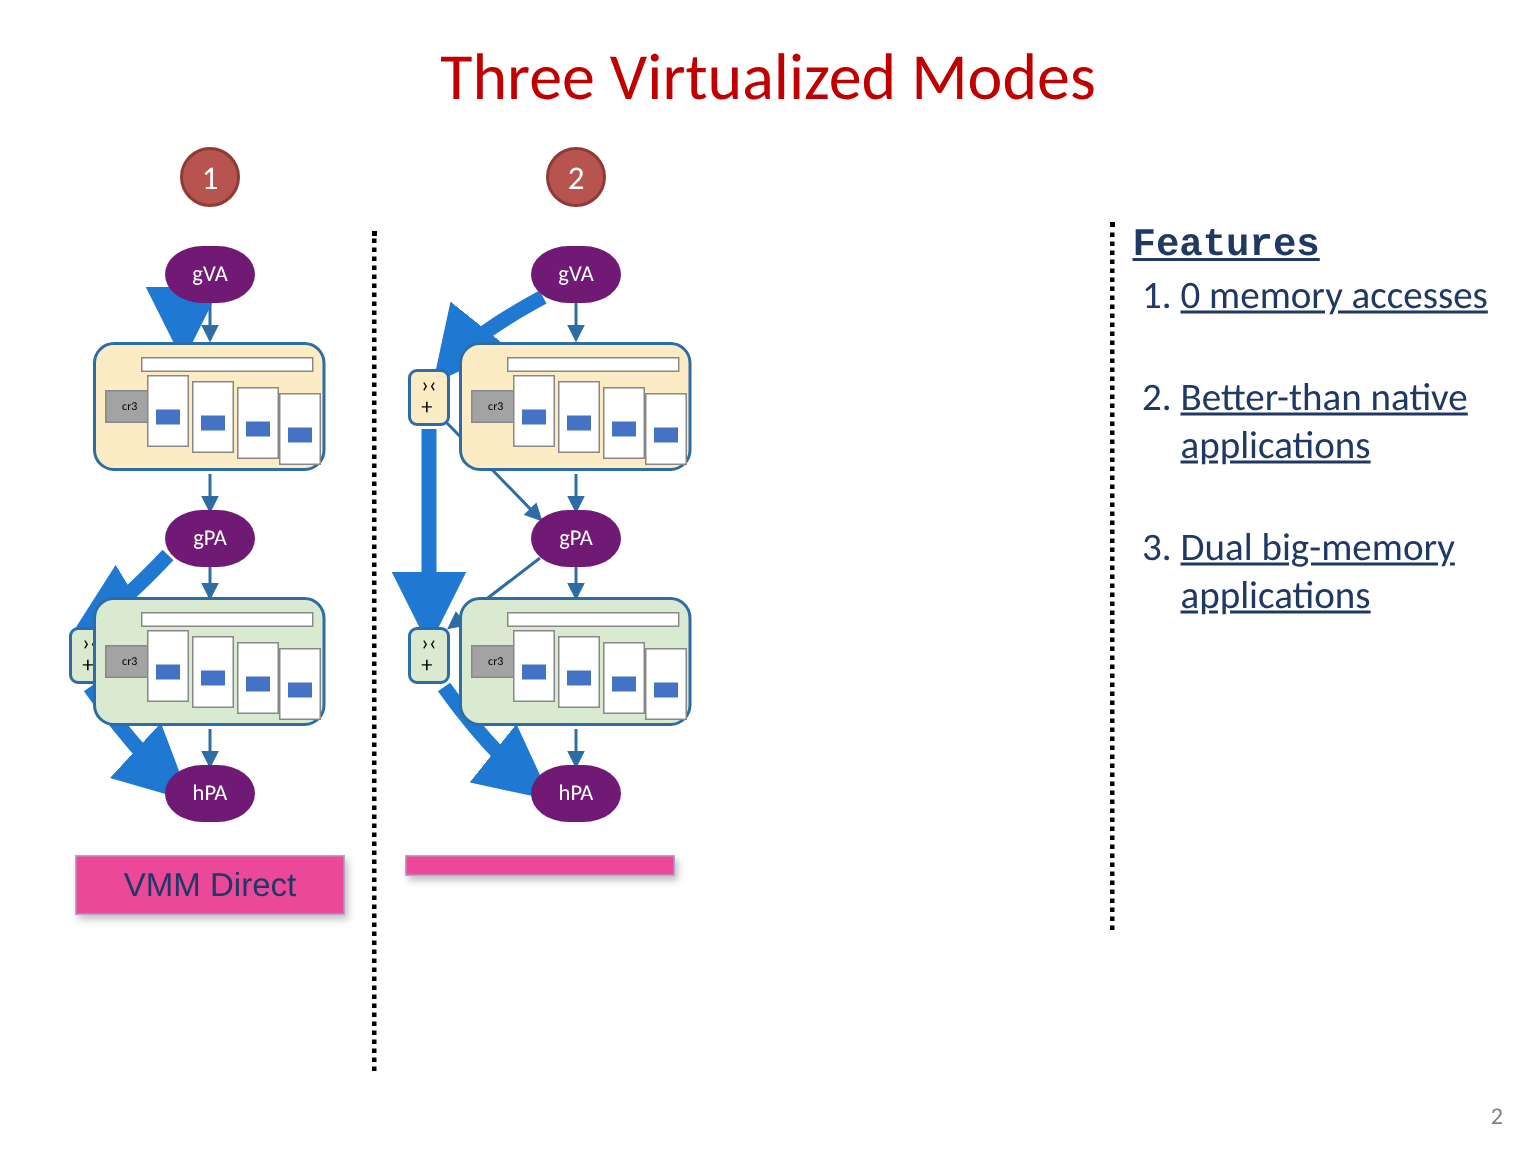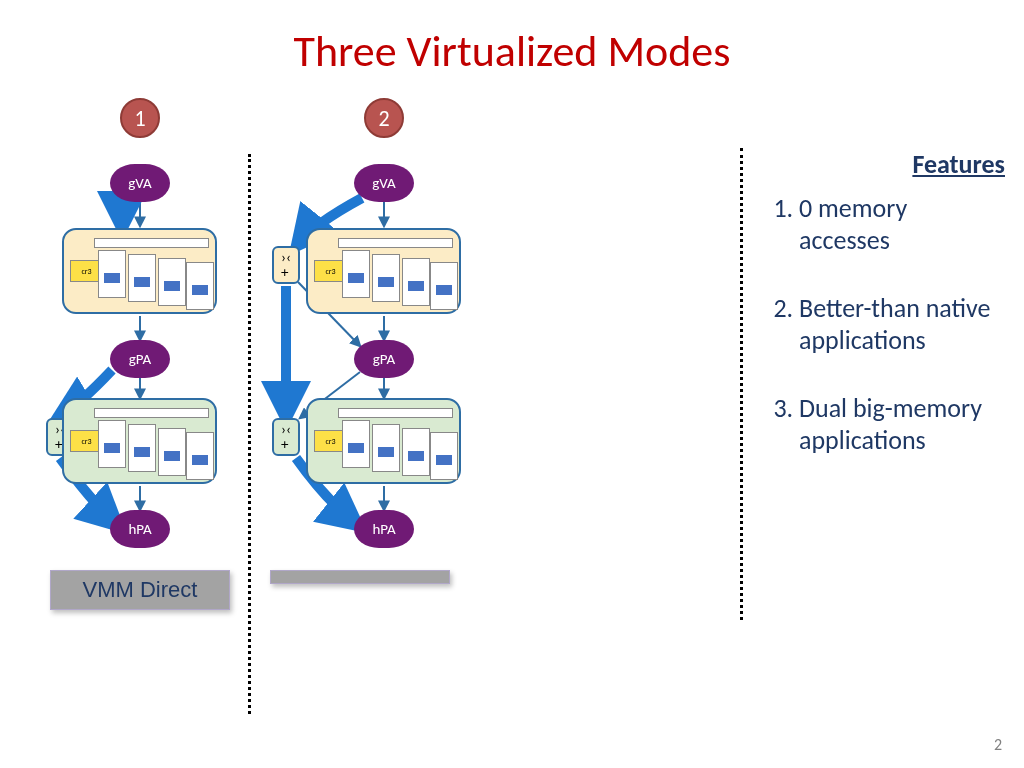--- a/index.html
+++ b/index.html
@@ -57,21 +57,21 @@
     width: 155px; height: 86px;
     border: 2px solid #2e6da4;
     border-radius: 14px;
   }
   .ptbox.beige { background: #fcecc6; }
   .ptbox.green { background: #d9ead1; }
   .ptbox .cr3 {
     position: absolute;
     left: 6px; top: 30px;
     width: 33px; height: 22px;
-    background: #fde047;
+    background: #a3a3a3;
     border: 1.5px solid #888;
     font-size: 8px;
     display: flex;
     align-items: center;
     justify-content: center;
   }
   .ptbox .stage {
     position: absolute;
     width: 28px; height: 48px;
     background: #fff;
@@ -102,21 +102,21 @@
     justify-content: center;
     font-size: 15px;
     line-height: 1;
   }
   .bypass.green { background: #d9ead1; }
   .bypass.beige { background: #fcecc6; }
   
   .caption {
     position: absolute;
     width: 180px;
-    background: #a3a3a3;
+    background: #ec4899;
     border: 1px solid #b0a7c8;
     text-align: center;
     font-family: Arial, sans-serif;
     font-size: 22px;
     color: #1f3864;
     padding: 6px 4px;
     box-shadow: 2px 3px 5px rgba(0,0,0,0.25);
   }
   
   .vsep {
@@ -127,27 +127,29 @@
   .features {
     position: absolute;
     left: 755px;
     top: 148px;
     width: 250px;
     color: #1f3864;
     font-size: 26px;
   }
   .features-heading {
     font-weight: bold;
-    text-align: right;
+    text-align: left;
     text-decoration: underline;
     margin-bottom: 2px;
+    font-family: Liberation Mono, monospace;
   }
   .features ol {
-    margin: 12px;
+    margin: 0;
     padding-left: 32px;
+    text-decoration: underline;
   }
   .features li {
     margin-bottom: 36px;
   }
   
   svg.arrows {
     position: absolute;
     left: 0; top: 0;
     width: 1024px; height: 768px;
     pointer-events: none;

